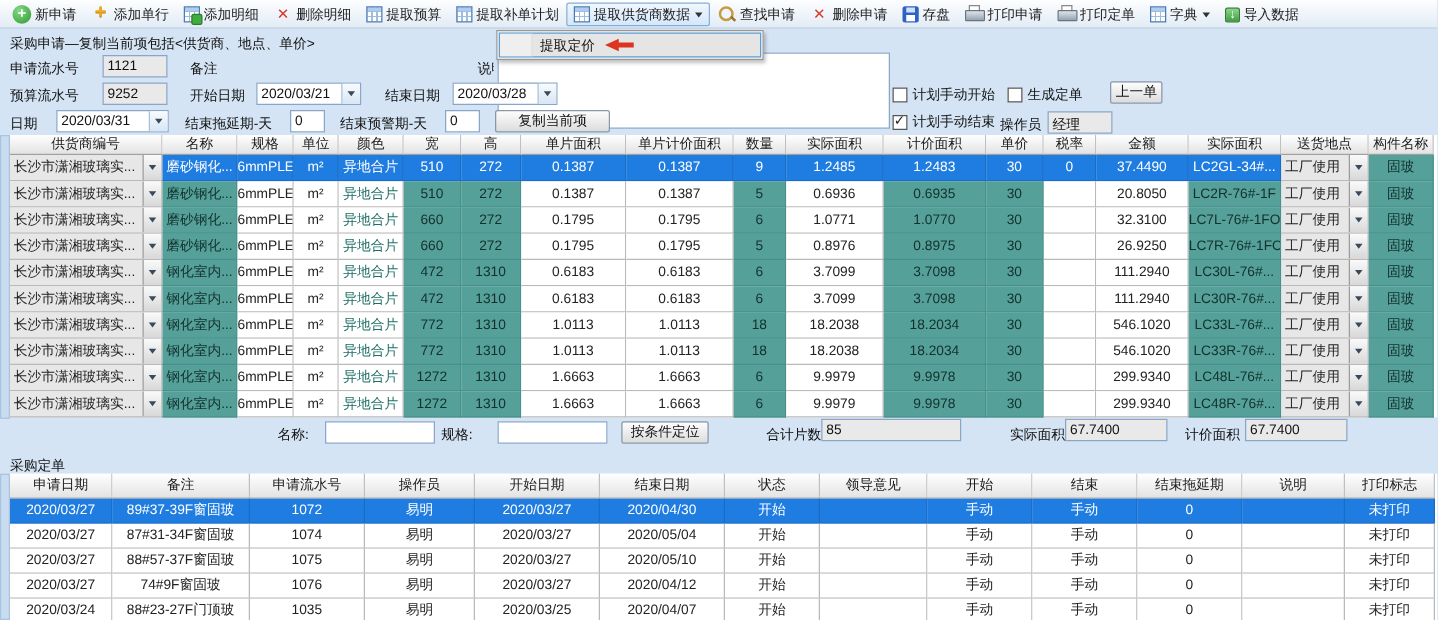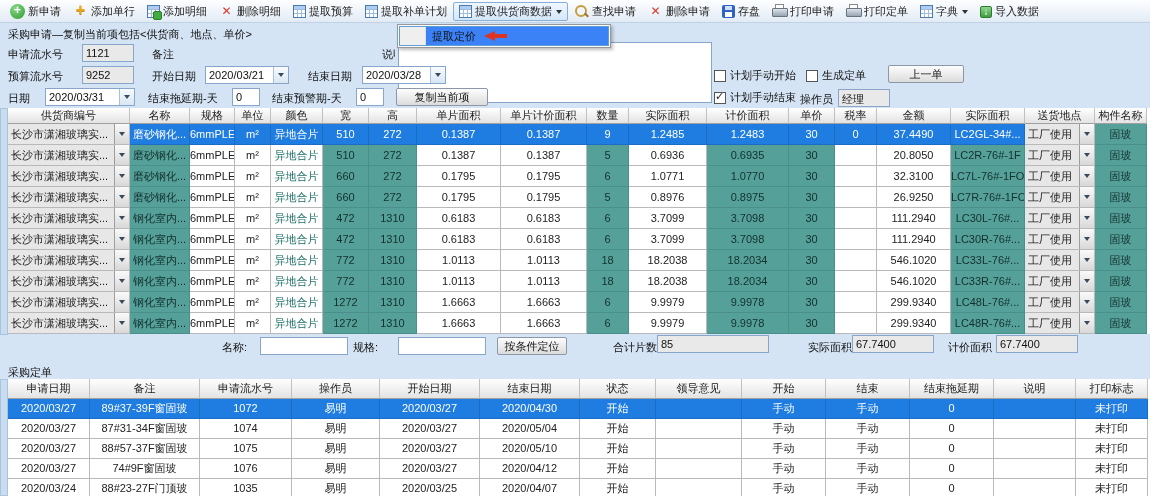--- a/index.html
+++ b/index.html
@@ -32,21 +32,21 @@
   .save-icon::after { content:''; position:absolute; left:3px; bottom:1px; width:7px; height:5px; background:#fff; }
   .printer-icon::before { content:''; position:absolute; left:3px; top:0; width:7px; height:5px; background:#fff; border:1px solid #888; }
   .printer-icon::after { content:''; position:absolute; left:0; top:4px; width:14px; height:7px; background:linear-gradient(#dde3ea,#98a4b2); border:1px solid #68747f; border-radius:1px; }
   .import-icon { width:12px!important; height:12px!important; margin-top:1px; background:linear-gradient(#8fd48f,#3f9e3f); border:1px solid #2c7c2c; border-radius:2px; }
   .import-icon::after { content:'\2193'; position:absolute; left:0; right:0; top:-1px; color:#fff; font-size:10px; text-align:center; font-weight:bold; }
 
   
   .menu { position:absolute; left:397px; top:24px; width:214px; background:#fbfbfb; border:1px solid #979797; box-shadow:2px 2px 3px rgba(0,0,0,.25); z-index:20; padding:1px; }
   .menu-item { position:relative; height:20px; display:flex; align-items:center; padding-left:32px; border:1px solid transparent; }
   .menu-item .gutter { position:absolute; left:0; top:0; bottom:0; width:26px; background:#efefef; border-right:1px solid #dedede; }
-  .menu-item.hl { border-color:#5c9fd6; background:#3b82f6; }
+  .menu-item.hl { border-color:#5c9fd6; background:#e5e5e5; }
   .red-arrow { position:relative; width:24px; height:10px; display:inline-block; margin-left:8px; flex:0 0 auto; }
   .red-arrow::before { content:''; position:absolute; left:0; top:0; border-top:5px solid transparent; border-bottom:5px solid transparent; border-right:11px solid #dd3422; }
   .red-arrow::after { content:''; position:absolute; left:10px; top:3px; width:13px; height:4px; background:#dd3422; }
 
   
   .form-area { position:absolute; left:0; top:23px; width:1150px; height:85px; }
   .lbl { position:absolute; white-space:nowrap; color:#101010; }
   .tb { position:absolute; border:1px solid #88a6ca; background:#fff; height:18px; padding:2px 3px; font-size:11px; overflow:hidden; white-space:nowrap; }
   .tb.gray { background:#e9e9e9; }
   .combo { position:absolute; height:18px; border:1px solid #88a6ca; background:#fff; display:flex; align-items:center; padding-left:3px; }
@@ -181,21 +181,21 @@
   <div class="btn" style="left:396px; top:65px; width:92px;">复制当前项</div>
 
   <div class="cb" style="left:714px; top:45px;">
       <span class="box"></span>
       <span>计划手动开始</span>
     </div>
   <div class="cb" style="left:806px; top:45px;">
       <span class="box"></span>
       <span>生成定单</span>
     </div>
-  <div class="btn" style="left:888px; top:42px; width:76px;">上一单</div>
+  <div class="btn" style="left:888px; top:42px; width:42px;">上一单</div>
 
   <div class="cb" style="left:714px; top:67px;">
       <span class="box checked"></span>
       <span>计划手动结束</span>
     </div>
   <div class="lbl" style="left:800px; top:69px;">操作员</div>
   <div class="tb gray" style="left:838px; top:66px; width:52px;">经理</div>
 
   <div class="lbl" style="left:712px; top:90px;">单价</div>
   <div class="tb" style="left:738px; top:87px; width:42px;">30</div>

